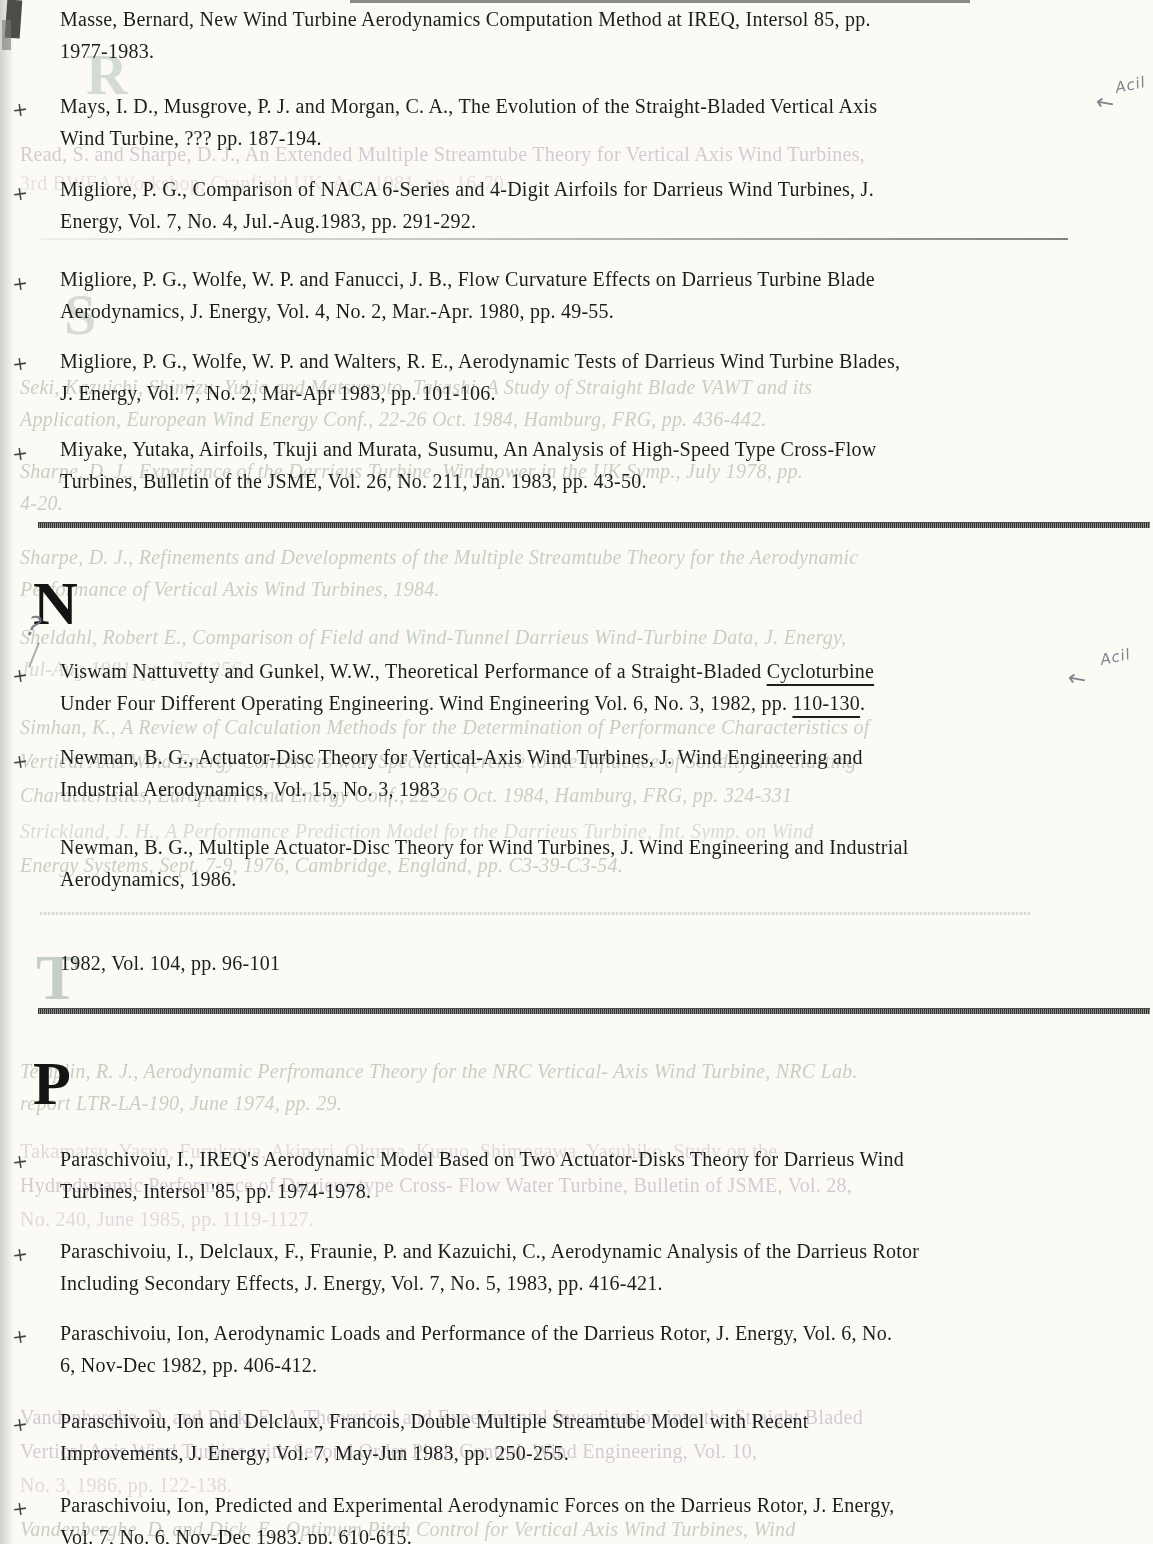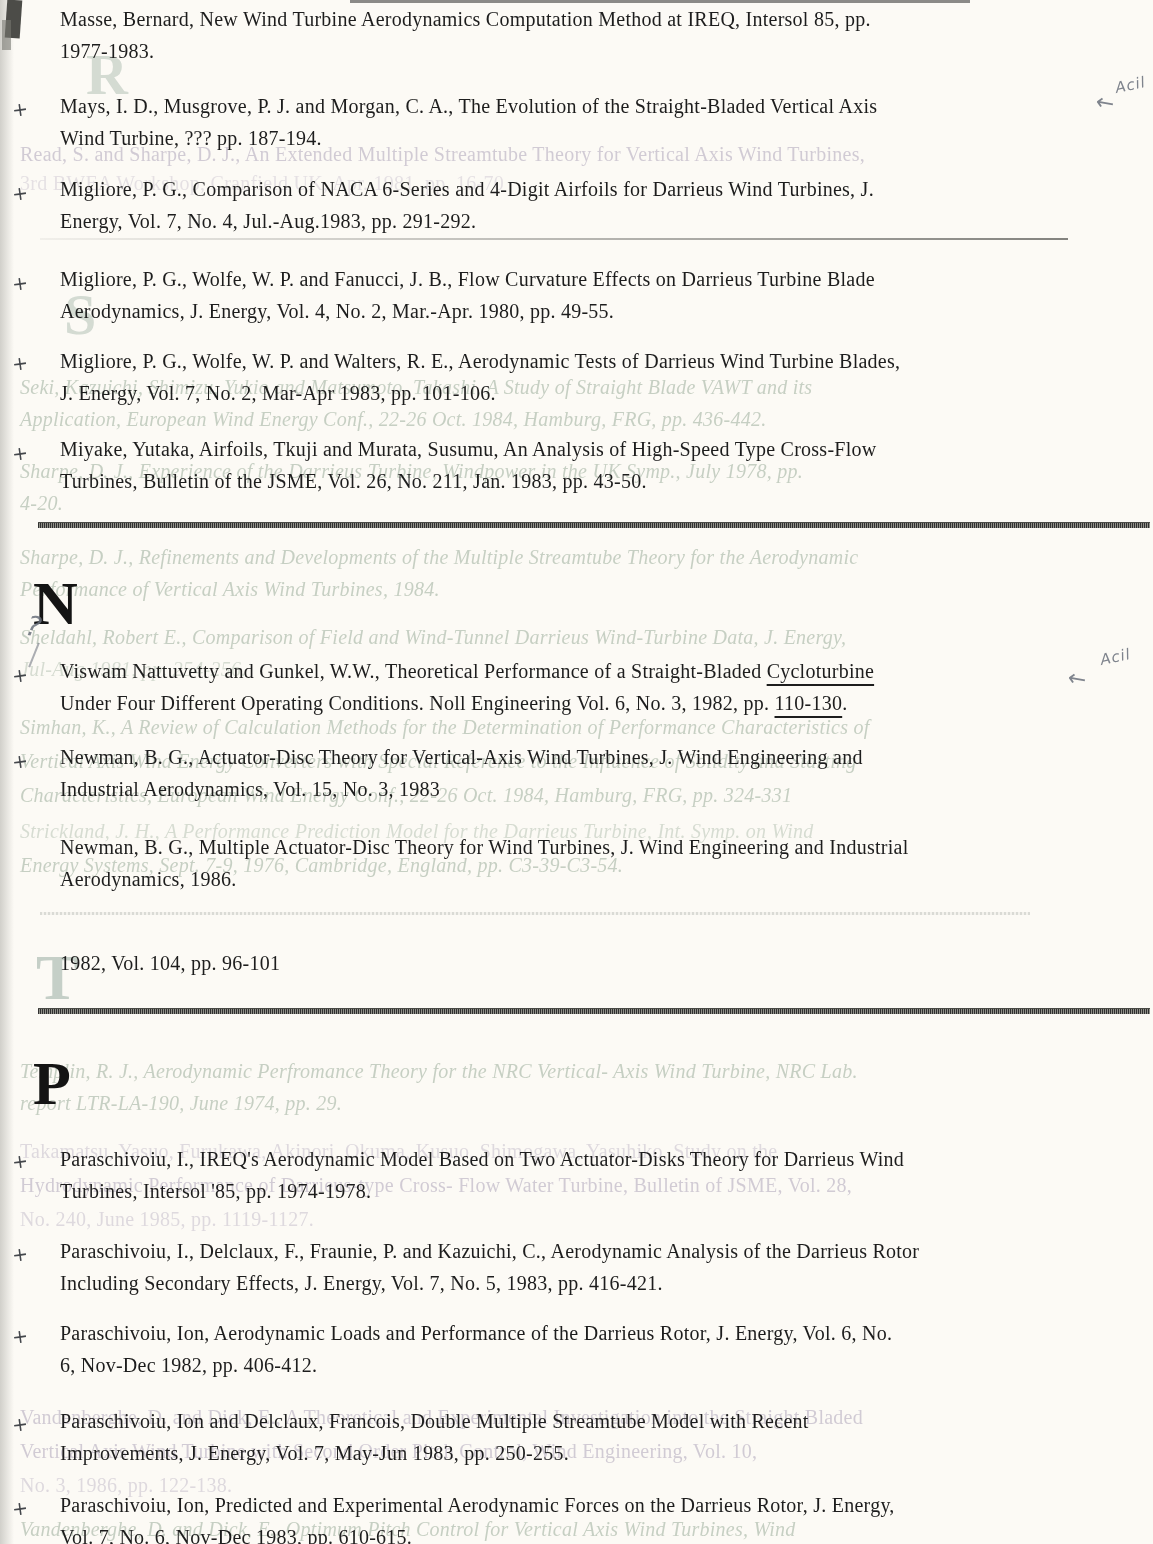--- a/index.html
+++ b/index.html
@@ -179,21 +179,21 @@
   <div class="line" style="top:350px">Migliore, P. G., Wolfe, W. P. and Walters, R. E., Aerodynamic Tests of Darrieus Wind Turbine Blades,</div>
   <div class="line" style="top:382px">J. Energy, Vol. 7, No. 2, Mar-Apr 1983, pp. 101-106.</div>
 
   <div class="line" style="top:438px">Miyake, Yutaka, Airfoils, Tkuji and Murata, Susumu, An Analysis of High-Speed Type Cross-Flow</div>
   <div class="line" style="top:470px">Turbines, Bulletin of the JSME, Vol. 26, No. 211, Jan. 1983, pp. 43-50.</div>
 
   <div class="line" style="top:660px">
     <span>Viswam Nattuvetty and Gunkel, W.W., Theoretical Performance of a Straight-Bladed </span><span class="wavy">Cycloturbine</span>
   </div>
   <div class="line" style="top:692px">
-    <span>Under Four Different Operating Conditions. Noll Engineering Vol. 6, No. 3, 1982, pp. </span><span class="wavy">110-130</span><span>.</span>
+    <span>Under Four Different Operating Engineering. Wind Engineering Vol. 6, No. 3, 1982, pp. </span><span class="wavy">110-130</span><span>.</span>
   </div>
 
   <div class="line" style="top:746px">Newman, B. G., Actuator-Disc Theory for Vertical-Axis Wind Turbines, J. Wind Engineering and</div>
   <div class="line" style="top:778px">Industrial Aerodynamics, Vol. 15, No. 3, 1983</div>
 
   <div class="line" style="top:836px">Newman, B. G., Multiple Actuator-Disc Theory for Wind Turbines, J. Wind Engineering and Industrial</div>
   <div class="line" style="top:868px">Aerodynamics, 1986.</div>
 
   <div class="line" style="top:952px">1982, Vol. 104, pp. 96-101</div>
 

